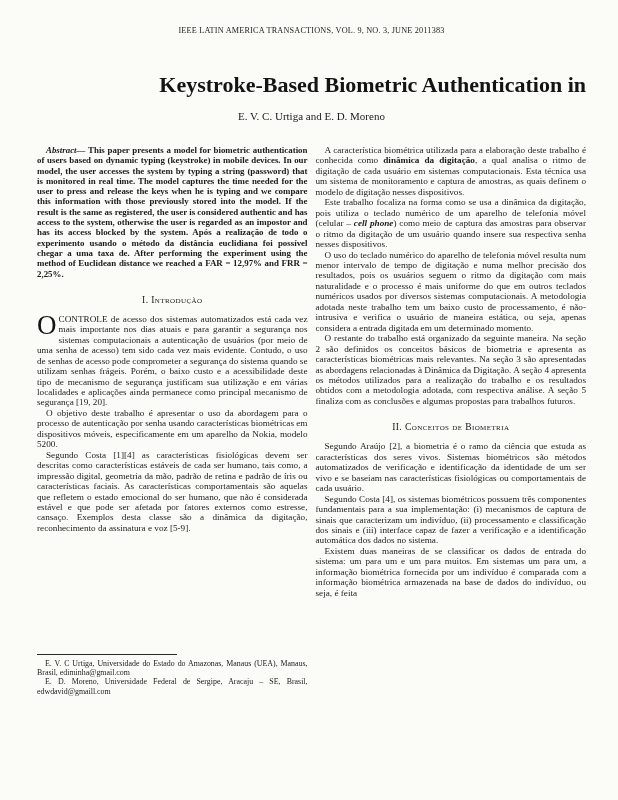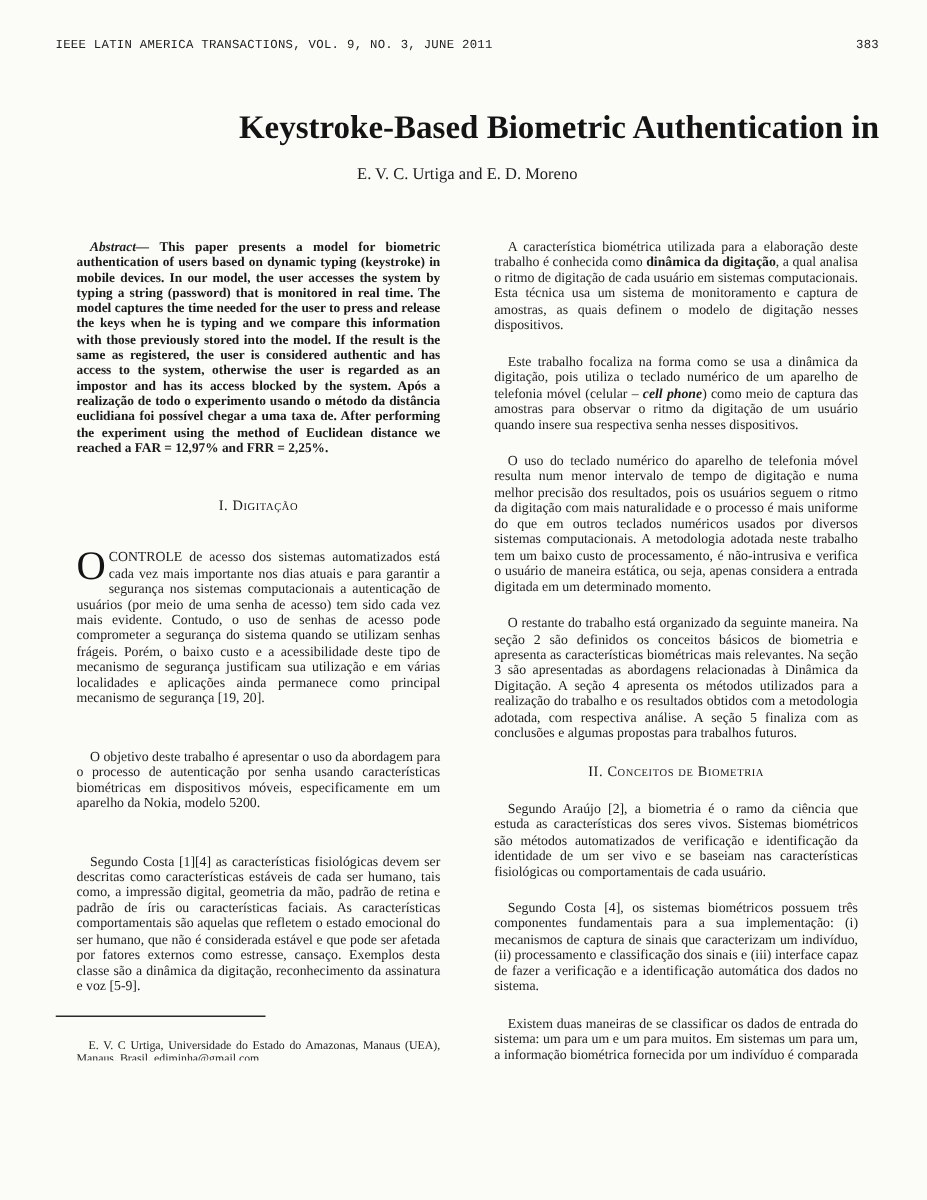--- a/index.html
+++ b/index.html
@@ -10,25 +10,24 @@
     margin: 0 auto;
     background: #fbfbf8;
     color: #1b1b1b;
     font-family: "Liberation Serif", "DejaVu Serif", serif;
     box-sizing: border-box;
     padding: 26px 32px 0 37px;
     overflow: hidden;
   }
   .running-header {
     display: flex;
-    justify-content: space-between;
+    justify-content: center;
     font-size: 8.2px;
     letter-spacing: 0.2px;
     color: #222;
-    font-family: Liberation Mono, monospace;
   }
   .title {
     margin: 36px auto 0 auto;
     text-align: right;
     font-size: 22px;
     font-weight: bold;
     line-height: 27px;
     color: #141414;
   }
   .authors {
@@ -39,21 +38,21 @@
   }
   .columns {
     display: flex;
     gap: 8px;
     margin-top: 23px;
     height: 562px;
     overflow: hidden;
   }
   .col { width: 271px; }
   .col.left { display: flex; flex-direction: column; }
-  p { margin: 14px; }
+  p { margin: 0; }
   .abstract {
     font-size: 8.9px;
     font-weight: bold;
     line-height: 10.3px;
     text-align: justify;
     text-indent: 9px;
     color: #1a1a1a;
   }
   .abstract.keywords { margin-top: 11px; }
   .abs-label { font-style: italic; }
@@ -114,21 +113,21 @@
 
   <div class="columns">
 
     <div class="col left">
 
       <p class="abstract">
         <span class="abs-label">Abstract—</span><span> This paper presents a model for biometric authentication of users based on dynamic typing (keystroke) in mobile devices. In our model, the user accesses the system by typing a string (password) that is monitored in real time. The model captures the time needed for the user to press and release the keys when he is typing and we compare this information with those previously stored into the model. If the result is the same as registered, the user is considered authentic and has access to the system, otherwise the user is regarded as an impostor and has its access blocked by the system. Após a realização de todo o experimento usando o método da distância euclidiana foi possível chegar a uma taxa de.  After performing the experiment using the method of Euclidean distance we reached a FAR = 12,97% and FRR = 2,25%.</span>
       </p>
 
 
-      <h2 class="section-heading">I.  Digitação</h2>
+      <h2 class="section-heading">I.  Introdução</h2>
 
       <p class="body-par">
         <span class="dropcap">O</span><span>CONTROLE de acesso dos sistemas automatizados está cada vez mais importante nos dias atuais e para garantir a segurança nos sistemas computacionais a autenticação de usuários (por meio de uma senha de acesso) tem sido cada vez mais evidente. Contudo, o uso de senhas de acesso pode comprometer a segurança do sistema quando se utilizam senhas frágeis. Porém, o baixo custo e a acessibilidade deste tipo de mecanismo de segurança justificam sua utilização e em várias localidades e aplicações ainda permanece como principal mecanismo de segurança [19, 20].</span>
       </p>
 
       <p class="body-par ind">O objetivo deste trabalho é apresentar o uso da abordagem para o processo de autenticação por senha usando características biométricas em dispositivos móveis, especificamente em um aparelho da Nokia, modelo 5200.</p>
       <p class="body-par ind">Segundo Costa [1][4] as características fisiológicas devem ser descritas como características estáveis de cada ser humano, tais como, a impressão digital, geometria da mão, padrão de retina e padrão de íris ou características faciais. As características comportamentais são aquelas que refletem o estado emocional do ser humano, que não é considerada estável e que pode ser afetada por fatores externos como estresse, cansaço. Exemplos desta classe são a dinâmica da digitação, reconhecimento da assinatura e voz [5-9].</p>
 
       <div class="footnotes">
         <div class="fn-rule"></div>

